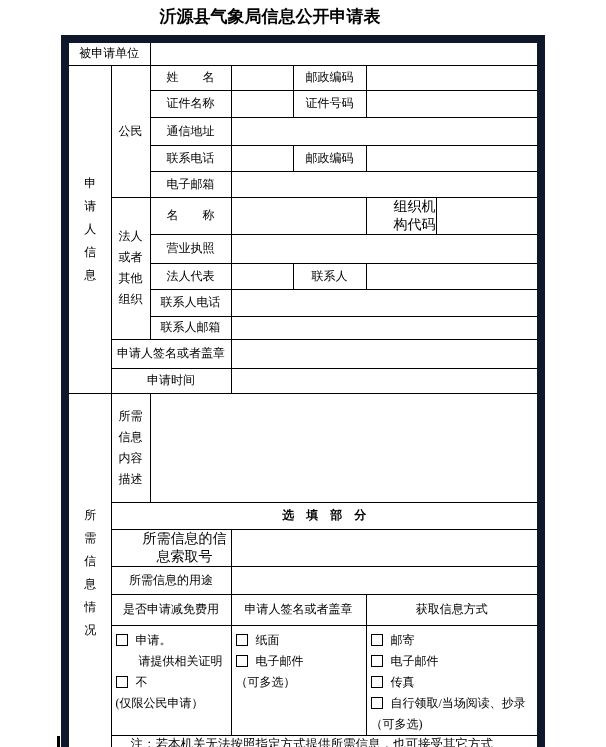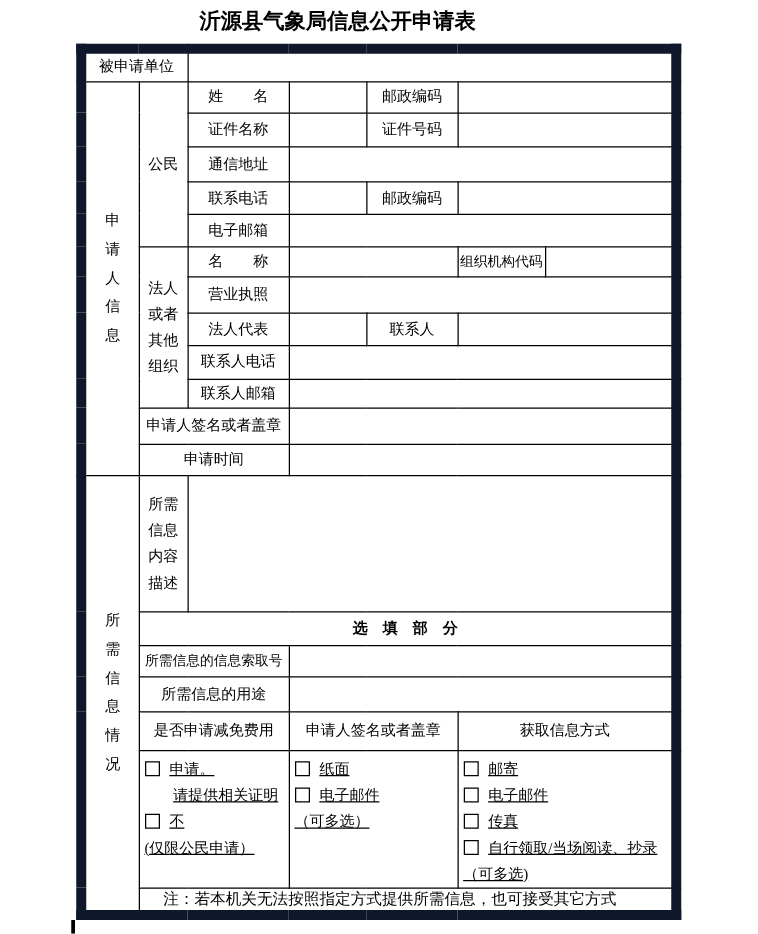--- a/index.html
+++ b/index.html
@@ -14,24 +14,24 @@
   }
   table.form{
     position:absolute;left:61px;top:35px;
     border-collapse:collapse;table-layout:fixed;width:478px;
     border:8px solid #0f172a;
   }
   td{
     border:1px solid #000;font-size:12px;text-align:center;vertical-align:middle;
     padding:0;overflow:hidden;
   }
-  td.small{font-size:11px;}
+  td.small{font-size:14px;padding-left:27px;}
   .v1{width:13px;margin:0 auto;word-break:break-all;line-height:23px;text-align:right;}
   .v2{width:26px;margin:6px auto;word-break:break-all;line-height:21px;text-align:center;}
-  td.cbcell{text-align:center;vertical-align:top;padding:4px 2px 0 4px;text-decoration:underline;}
+  td.cbcell{text-align:center;vertical-align:top;padding:4px 2px 0 4px;}
   .cbline{display:flex;align-items:center;height:21px;}
   .cbline.indent{padding-left:23px;}
   .cb{
     display:inline-block;width:10px;height:10px;border:1px solid #000;
     margin-right:8px;flex:0 0 auto;background:#fff;
   }
   .cbtext{white-space:nowrap;font-size:12px;}
   td.optheader{font-weight:bold;font-size:12px;}
   td.notecell{text-align:left;padding-left:19px;font-size:12.5px;}
   .cursor{position:absolute;left:57px;top:736px;width:3px;height:11px;background:#000;}

